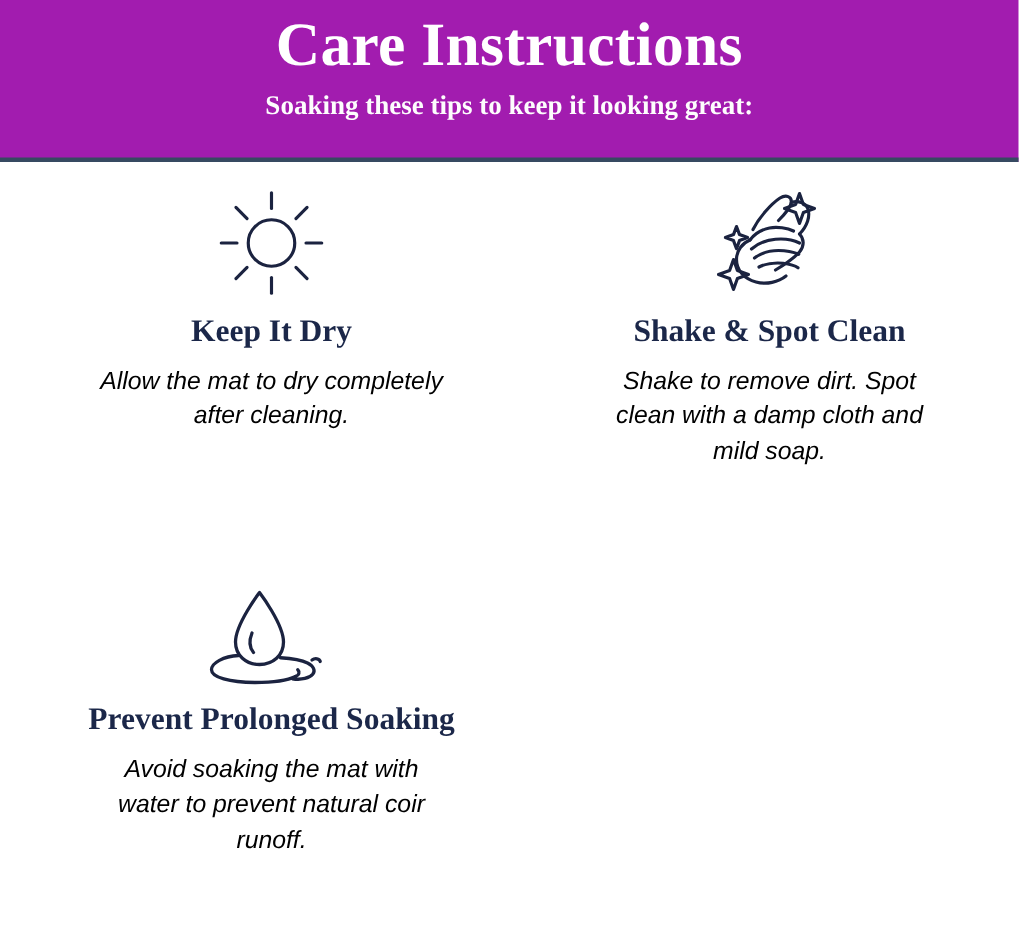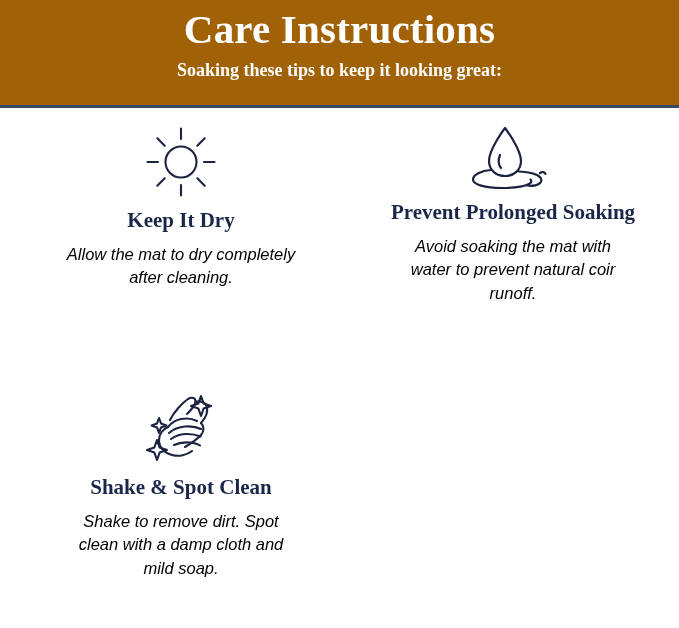--- a/index.html
+++ b/index.html
@@ -20,21 +20,21 @@
     position: relative;
     background: #ffffff;
     display: flex;
     flex-direction: column;
   }
 
   
   .header {
     width: 100%;
     height: 108px;
-    background: #a16207;
+    background: #a21caf;
     box-sizing: border-box;
     display: flex;
     flex-direction: column;
     align-items: center;
     justify-content: flex-start;
     padding-top: 6px;
     border-bottom: 3px solid #364a61;
   }
   .header-title {
     font-family: "Liberation Serif", serif;
@@ -144,39 +144,20 @@
           <line x1="12.3" y1="12.3" x2="19.7" y2="19.7"></line>
           <line x1="52.3" y1="52.3" x2="59.7" y2="59.7"></line>
           <line x1="59.7" y1="12.3" x2="52.3" y2="19.7"></line>
           <line x1="19.7" y1="52.3" x2="12.3" y2="59.7"></line>
         </svg>
       </div>
       <h2 class="card-title">Keep It Dry</h2>
       <p class="card-body">Allow the mat to dry completely after cleaning.</p>
     </div>
 
-    <div class="card row2">
-      <div class="card-icon">
-        <svg width="88" height="66" viewBox="0 0 88 66" fill="none" stroke="#1b2340" stroke-width="2.2" stroke-linecap="round" stroke-linejoin="round">
-
-          <path d="M36 3 C36 3 20 24 20 36 C20 45 27 51 36 51 C45 51 52 45 52 36 C52 24 36 3 36 3 Z"></path>
-
-          <path d="M31 30 C29 35 29.5 40 32 43"></path>
-
-          <path d="M22 45 C12 45.5 4 50 4 54.5 C4 59.5 16 63 33 63 C45 63 55 61.5 60 59"></path>
-          <path d="M50 46.5 C58 47 64 48 68 50 C72 52 73.5 55 71.5 57.5 C69.5 60 64 61.5 58 60.5"></path>
-          <path d="M60 59 C62.5 58 63 56 61.5 54.5"></path>
-
-          <path d="M71 48 C73 46.5 76 47 76.5 49"></path>
-        </svg>
-      </div>
-      <h2 class="card-title">Prevent Prolonged Soaking</h2>
-      <p class="card-body">Avoid soaking the mat with water to prevent natural coir runoff.</p>
-    </div>
-
     <div class="card">
       <div class="card-icon">
         <svg width="86" height="78" viewBox="0 0 86 78" fill="none" stroke="#1b2340" stroke-width="2.1" stroke-linecap="round" stroke-linejoin="round">
 
           <path d="M32 30 C36 22 44 13 50 9 C54 6.5 58 8 57.5 12 C57 16 52 21 49 24"></path>
           <path d="M57.5 12 C62 10.5 67 12 68.5 16 C70.5 21 68 28 63 33"></path>
           <path d="M63 33 C66 36 66.5 41 63 45 C59 49.5 52 54 47 57"></path>
 
           <path d="M30 37 C33 33 38 30 43 29 C48 28 55 29 59 31"></path>
           <path d="M31 43 C35 39.5 41 37 47 36.5 C52.5 36 59 37 63 39"></path>
@@ -186,15 +167,34 @@
 
           <path d="M63 6 L65.6 13.4 L73 16 L65.6 18.6 L63 26 L60.4 18.6 L53 16 L60.4 13.4 Z"></path>
           <path d="M21 28 L23 33.4 L28.4 35.4 L23 37.4 L21 42.8 L19 37.4 L13.6 35.4 L19 33.4 Z"></path>
           <path d="M19 50 L21.6 57.4 L29 60 L21.6 62.6 L19 70 L16.4 62.6 L9 60 L16.4 57.4 Z"></path>
         </svg>
       </div>
       <h2 class="card-title">Shake &amp; Spot Clean</h2>
       <p class="card-body">Shake to remove dirt. Spot clean with a damp cloth and mild soap.</p>
     </div>
 
+    <div class="card row2">
+      <div class="card-icon">
+        <svg width="88" height="66" viewBox="0 0 88 66" fill="none" stroke="#1b2340" stroke-width="2.2" stroke-linecap="round" stroke-linejoin="round">
+
+          <path d="M36 3 C36 3 20 24 20 36 C20 45 27 51 36 51 C45 51 52 45 52 36 C52 24 36 3 36 3 Z"></path>
+
+          <path d="M31 30 C29 35 29.5 40 32 43"></path>
+
+          <path d="M22 45 C12 45.5 4 50 4 54.5 C4 59.5 16 63 33 63 C45 63 55 61.5 60 59"></path>
+          <path d="M50 46.5 C58 47 64 48 68 50 C72 52 73.5 55 71.5 57.5 C69.5 60 64 61.5 58 60.5"></path>
+          <path d="M60 59 C62.5 58 63 56 61.5 54.5"></path>
+
+          <path d="M71 48 C73 46.5 76 47 76.5 49"></path>
+        </svg>
+      </div>
+      <h2 class="card-title">Prevent Prolonged Soaking</h2>
+      <p class="card-body">Avoid soaking the mat with water to prevent natural coir runoff.</p>
+    </div>
+
 
   </div>
 </div>
 
 </body></html>

